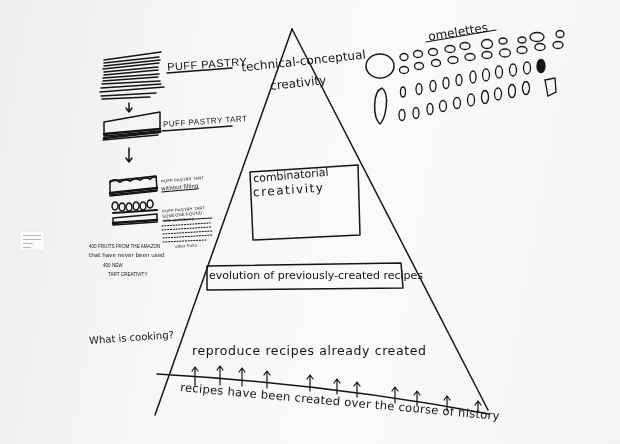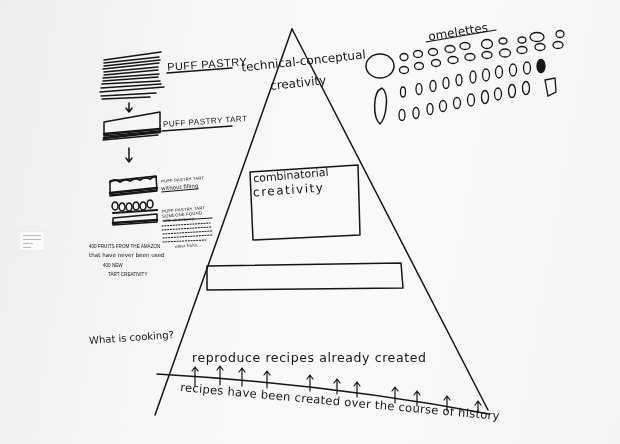--- a/index.html
+++ b/index.html
@@ -198,22 +198,23 @@
   <div class="hand" style="left:89px; top:252px; font-size:5.6px;">that have never been used</div>
   <div class="hand" style="left:103px; top:263px; font-size:4.6px; font-family:'Liberation Sans',sans-serif;">400 NEW</div>
   <div class="hand" style="left:108px; top:272px; font-size:4.6px; font-family:'Liberation Sans',sans-serif;">TART CREATIVITY</div>
 
   <div class="hand" style="left:241px; top:54px; font-size:12px; transform:rotate(-6deg);">technical-conceptual</div>
   <div class="hand" style="left:270px; top:76px; font-size:12px; transform:rotate(-6deg);">creativity</div>
 
   <div class="hand" style="left:253px; top:169px; font-size:11px; transform:rotate(-5deg);">combinatorial</div>
   <div class="hand" style="left:253px; top:183px; font-size:12px; letter-spacing:1.5px; transform:rotate(-4deg);">creativity</div>
 
-
-  <div class="hand" style="left:192px; top:350px; font-size:12.5px; letter-spacing:0.6px;">reproduce recipes already created</div>
+  <div class="hand" style="left:209px; top:269px; font-size:11px;">evolution of previously-created recipes</div>
+
+  <div class="hand" style="left:192px; top:343px; font-size:12.5px; letter-spacing:0.6px;">reproduce recipes already created</div>
 
   <div class="hand" style="left:89px; top:332px; font-size:10px; transform:rotate(-4deg);">What is cooking?</div>
 
   <div class="hand" style="left:181px; top:380px; font-size:11.5px; letter-spacing:0.3px; transform-origin:left top; transform:rotate(5.2deg);">recipes have been created over the course of history</div>
 
   <div class="hand" style="left:428px; top:25px; font-size:12px; transform:rotate(-9deg);">omelettes</div>
 
 </div>
 
 </body></html>

